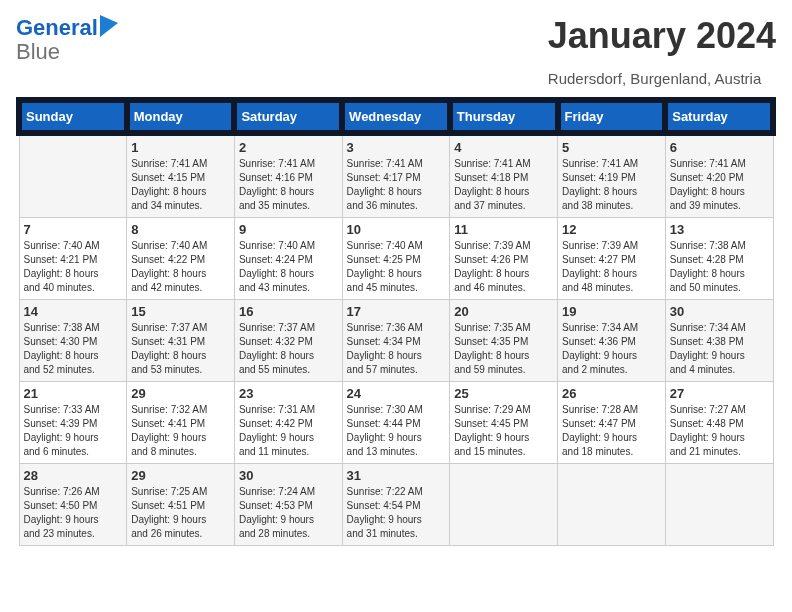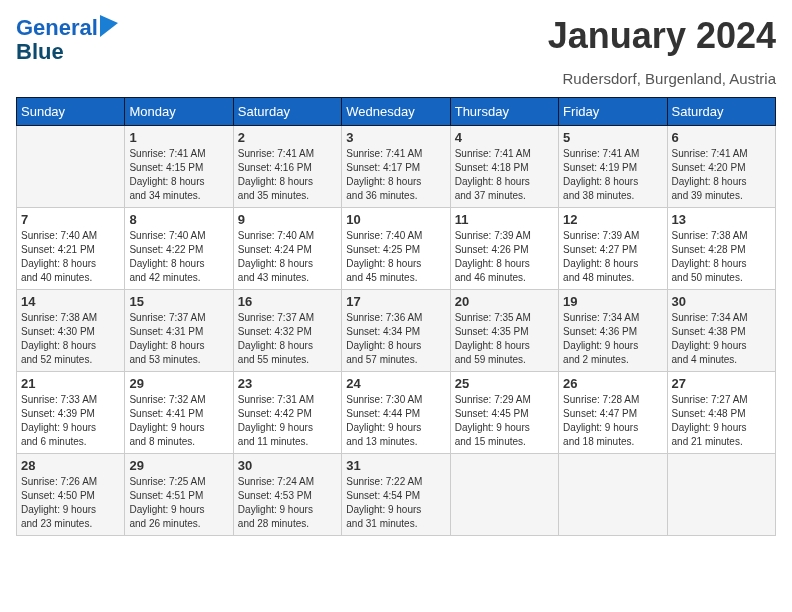--- a/index.html
+++ b/index.html
@@ -30,45 +30,44 @@
       color: #1565c0;
     }
     .logo-icon {
       width: 18px;
       height: 22px;
       margin-left: 2px;
       position: relative;
       top: -2px;
     }
     .title-section {
-      text-align: right;
     }
     .month-year {
       font-size: 36px;
       font-weight: bold;
       color: #333;
       line-height: 1.1;
     }
     .location {
       font-size: 15px;
       color: #555;
       margin-top: 14px;
     }
     table {
       width: 100%;
       border-collapse: collapse;
     }
     thead tr th {
       background-color: #1565c0;
       color: #fff;
       font-size: 13px;
-      font-weight: normal;
+      font-weight: bold;
       padding: 6px 4px;
       text-align: left;
-      border: 1px solid #0f172a;
+      border: 6px solid #0f172a;
     }
     tbody tr td {
       vertical-align: top;
       border: 1px solid #ccc;
       padding: 4px;
       font-size: 10.5px;
       color: #333;
       width: 14.28%;
       min-height: 80px;
     }
@@ -95,21 +94,21 @@
 
 <div class="header">
   <div class="logo">
     <div>
       <div style="display:flex; align-items:center;">
         <span class="logo-text"><span>General</span></span>
         <svg class="logo-icon" viewBox="0 0 18 22" xmlns="http://www.w3.org/2000/svg">
           <polygon points="0,0 18,8 0,22" fill="#1a7fd4"></polygon>
         </svg>
       </div>
-      <div class="logo-text" style="color:#0c4a6e; font-size:22px; font-weight:bold;">Blue</div>
+      <div class="logo-text" style="color:#737373; font-size:22px; font-weight:normal;">Blue</div>
     </div>
   </div>
   <div class="title-section">
     <div class="month-year">January 2024</div>
     <div class="location">Rudersdorf, Burgenland, Austria</div>
   </div>
 </div>
 
 <table>
   <thead>

